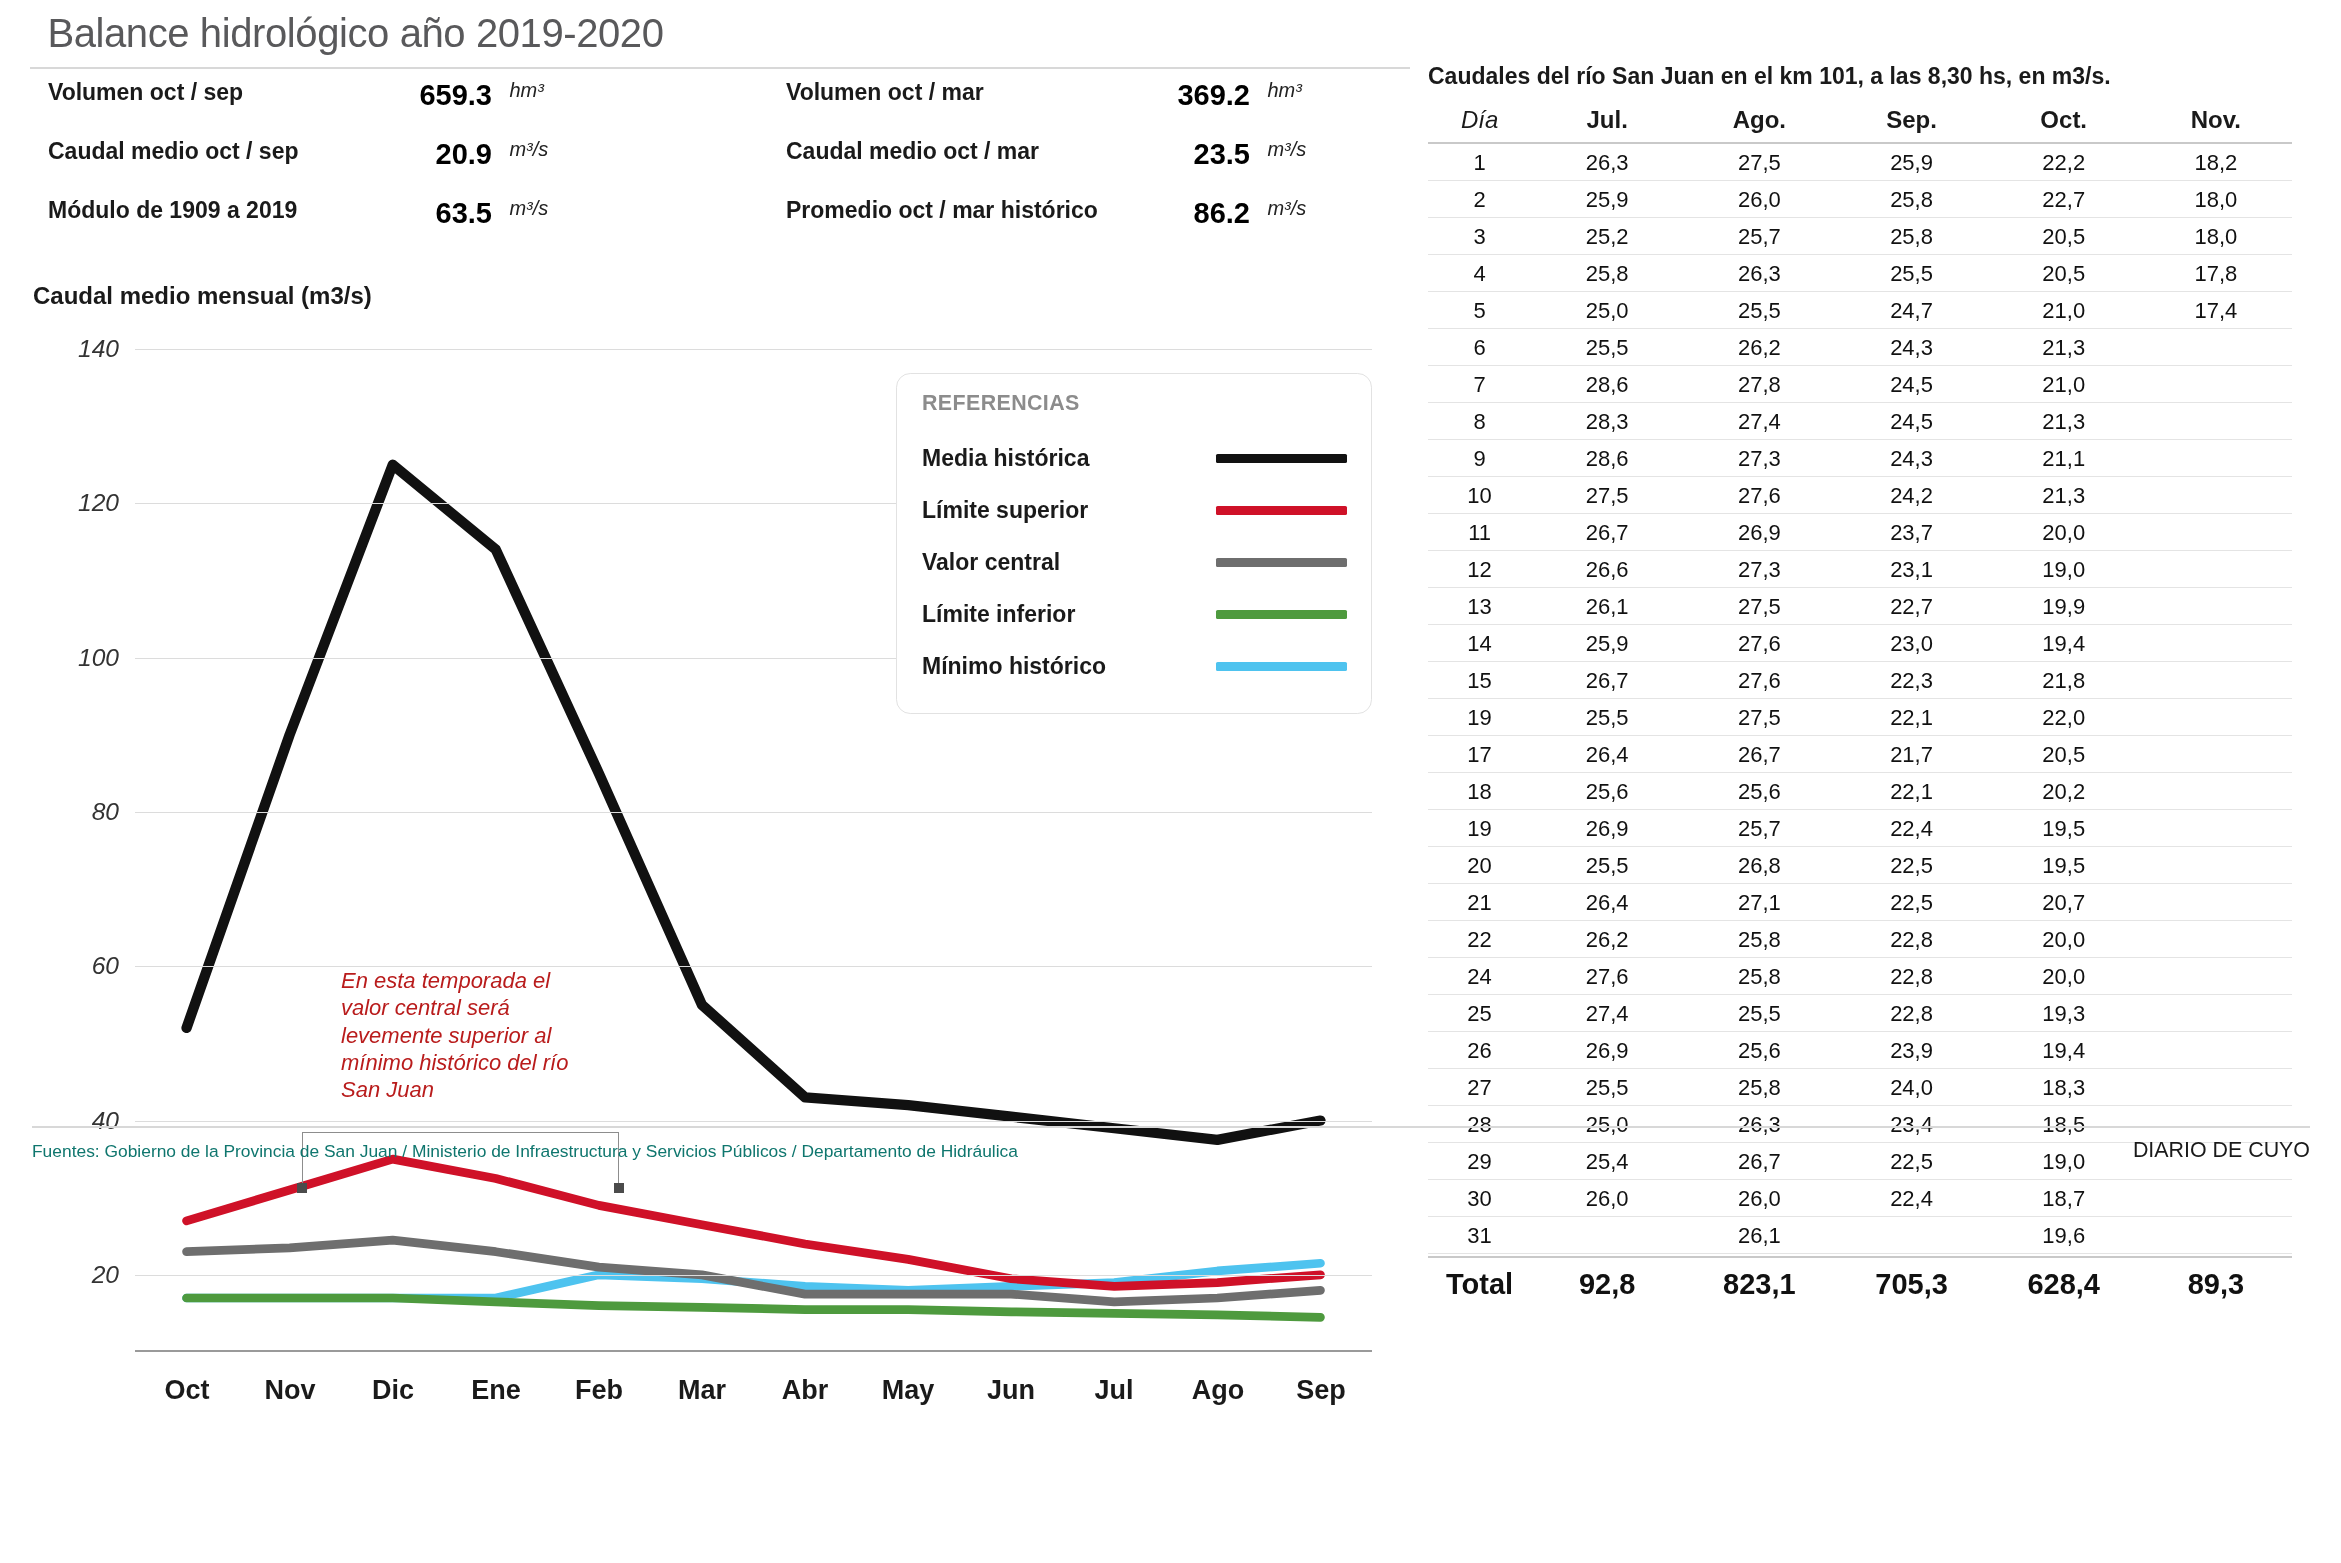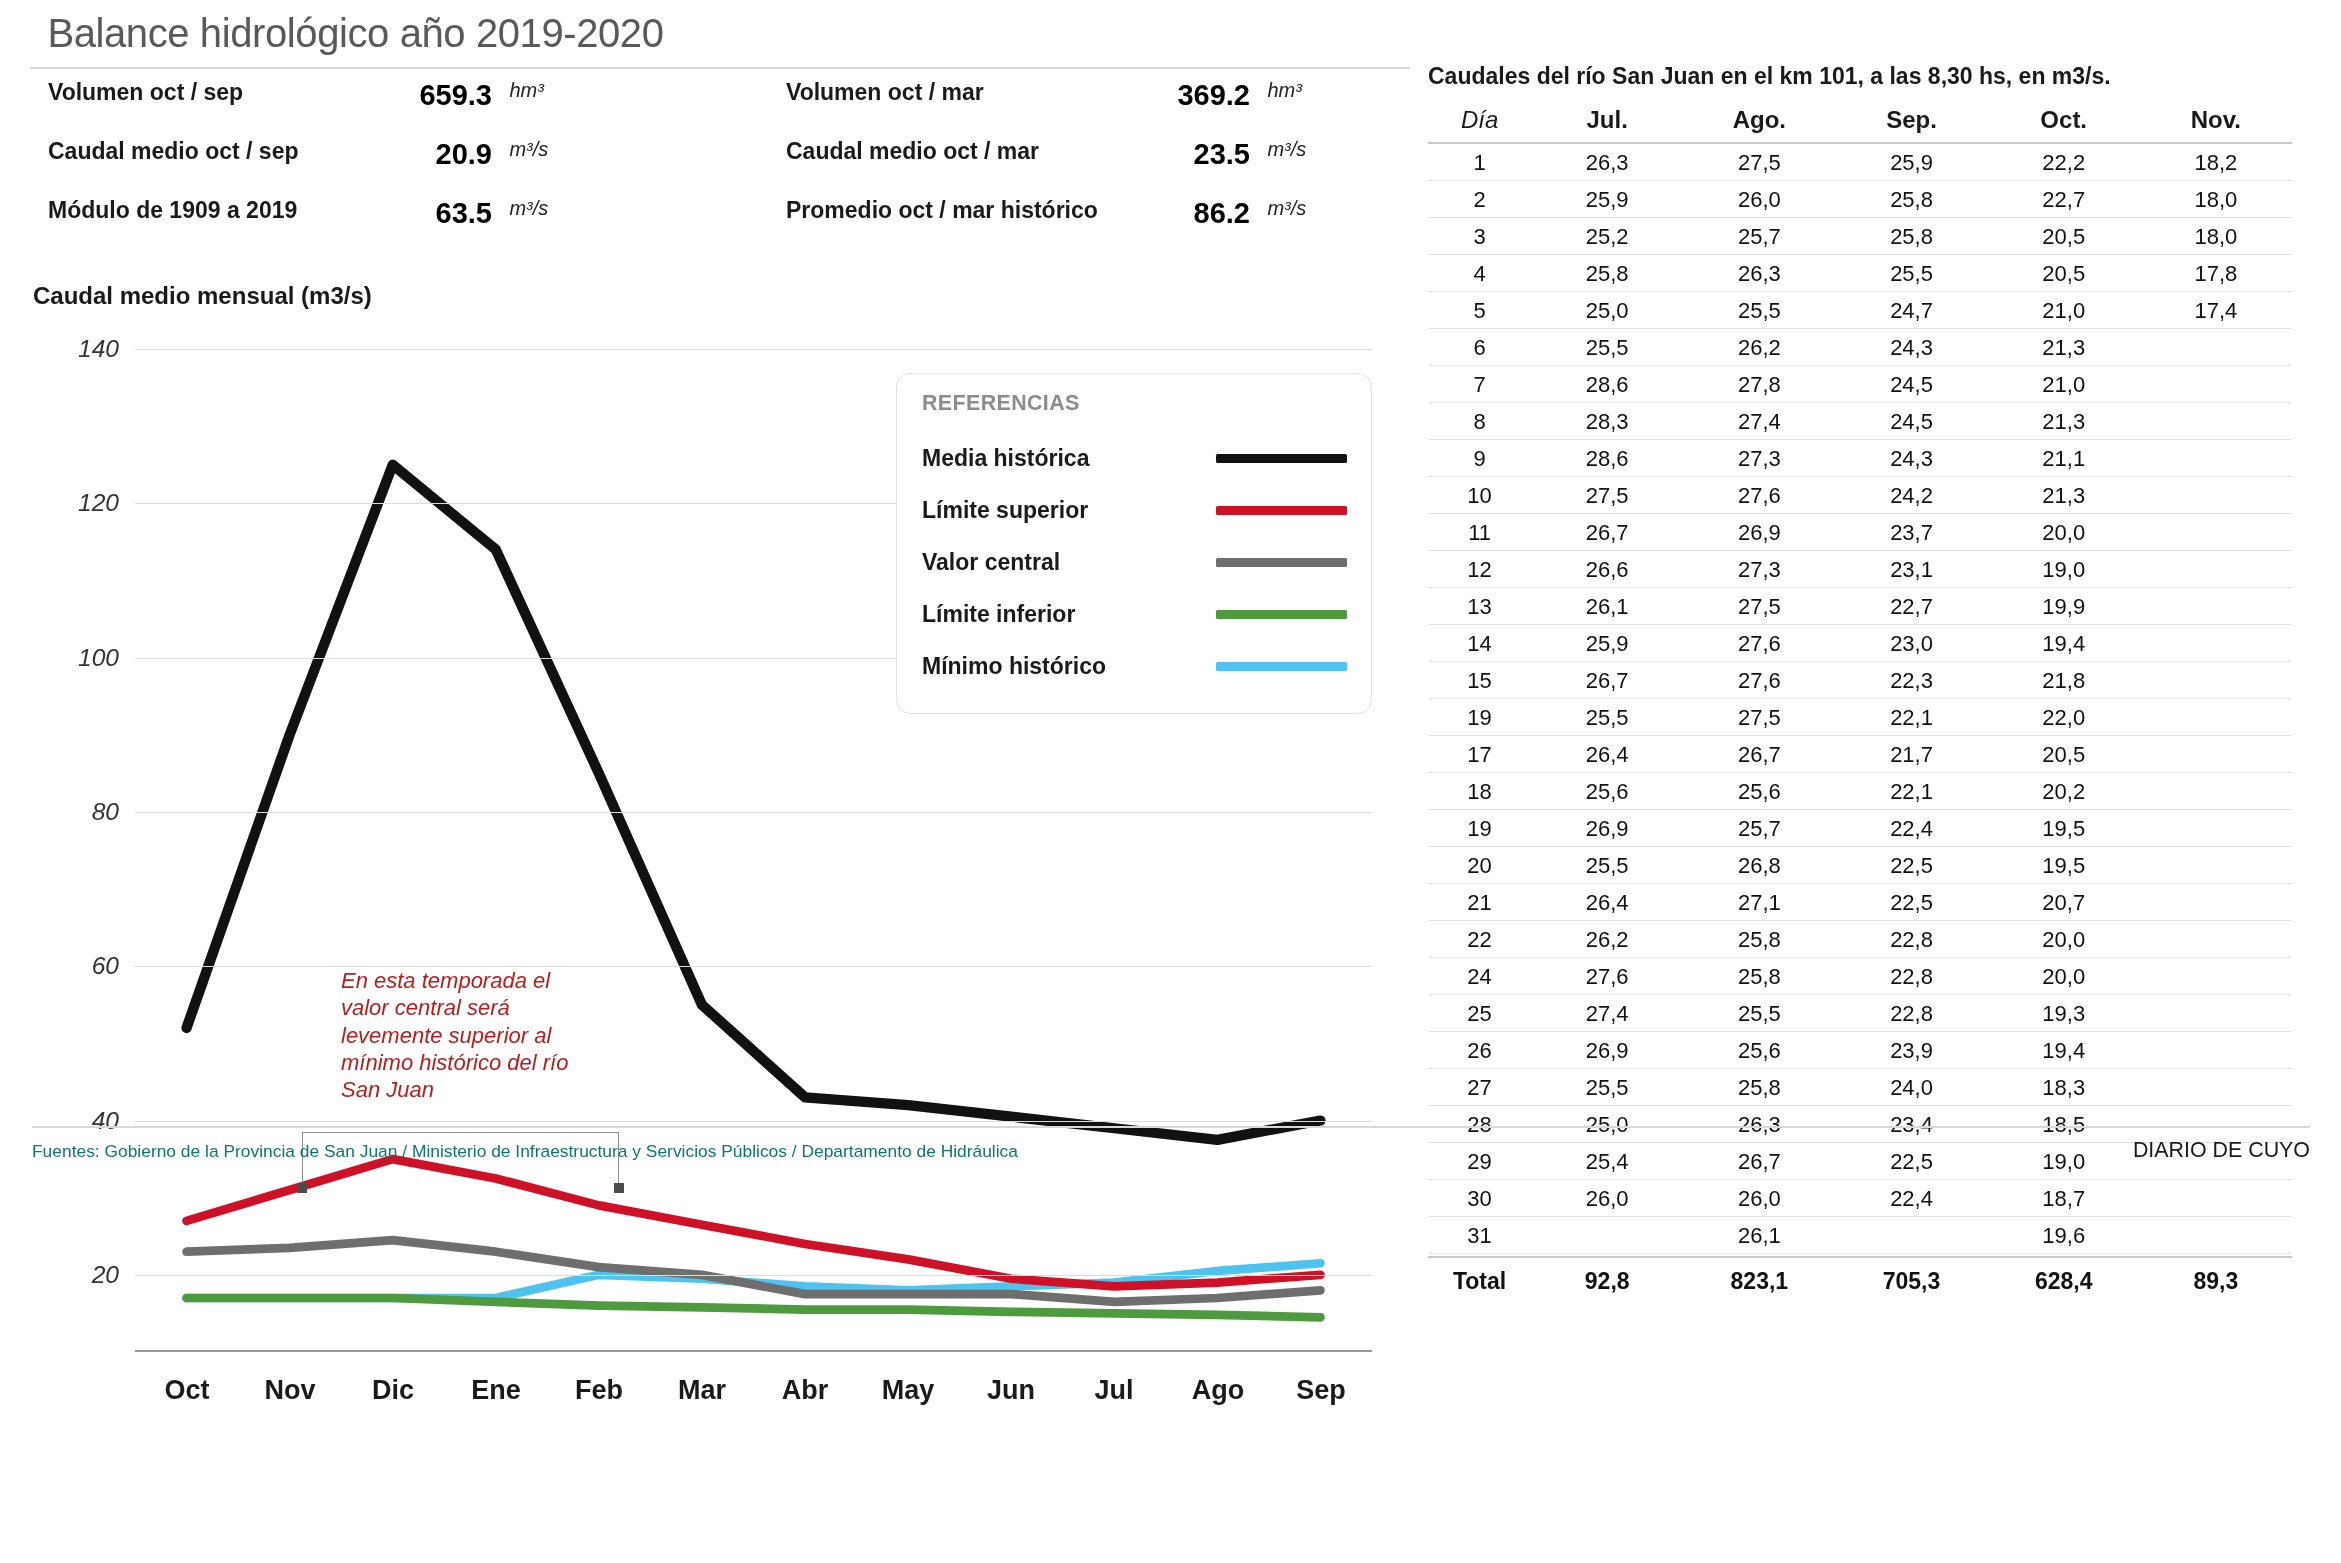--- a/index.html
+++ b/index.html
@@ -254,21 +254,21 @@
     color: #111;
   }
   table.flows td.day {
     width: 103px;
   }
   table.flows tr.total td {
     font-weight: bold;
     border-bottom: none;
     border-top: 2.4px solid #c9c9c9;
     padding-top: 9.5px;
-    font-size: 23px;
+    font-size: 29px;
   }
   table.flows td.mcell { width: 152px; }
 
   
   .footer {
     position: absolute;
     left: 32px;
     right: 32px;
     bottom: 17.4px;
     border-top: 2.4px solid #d8d8d8;

